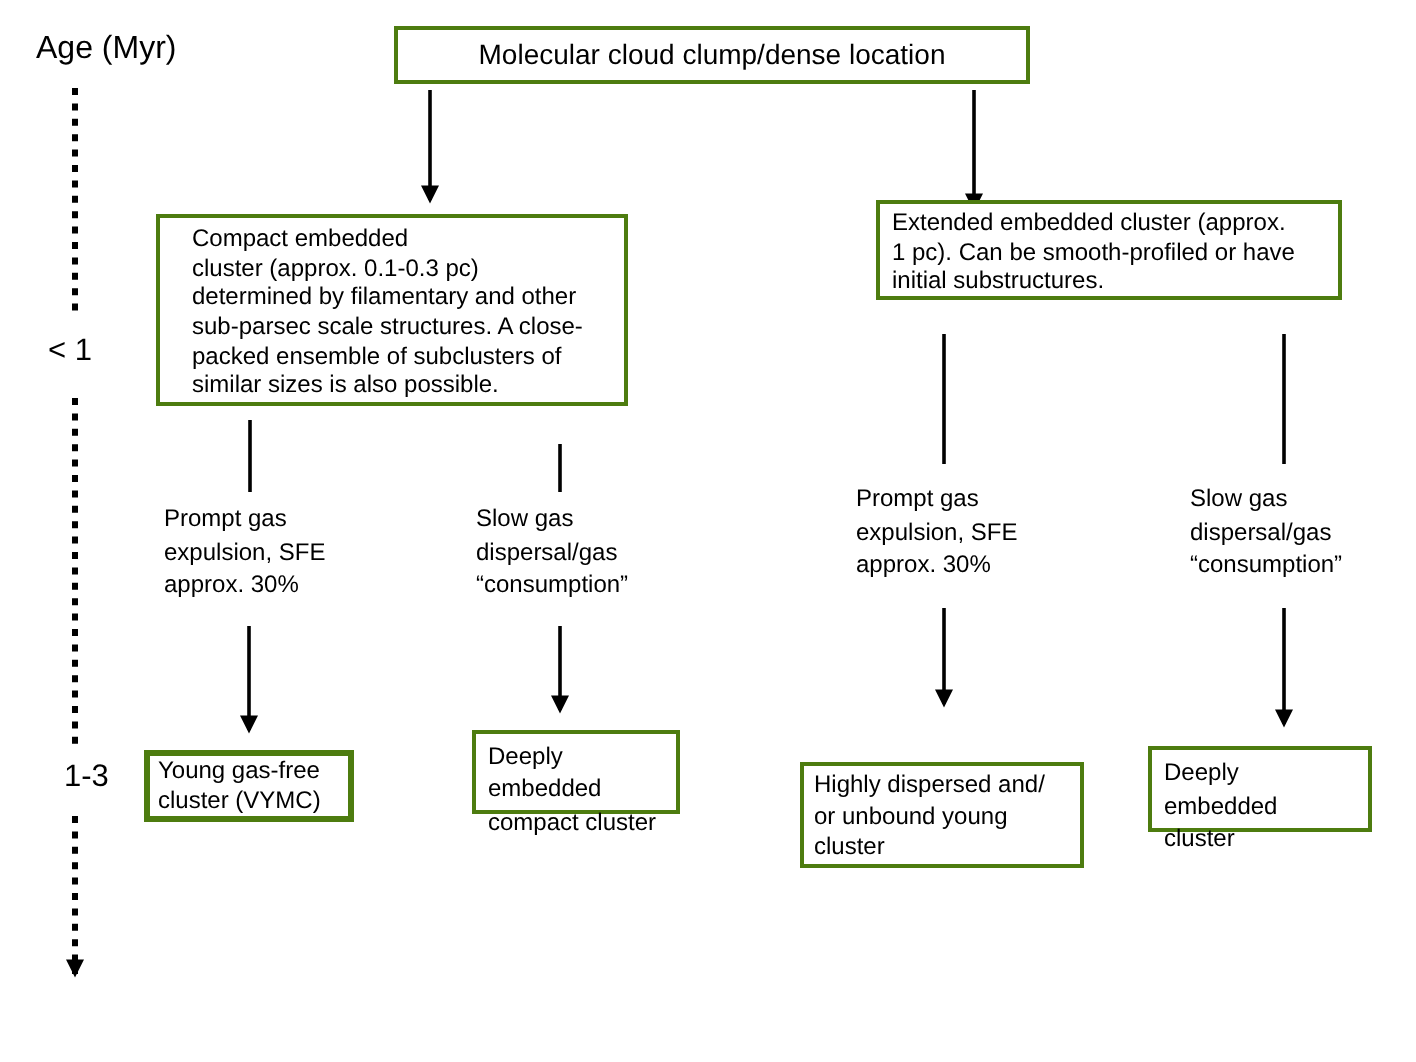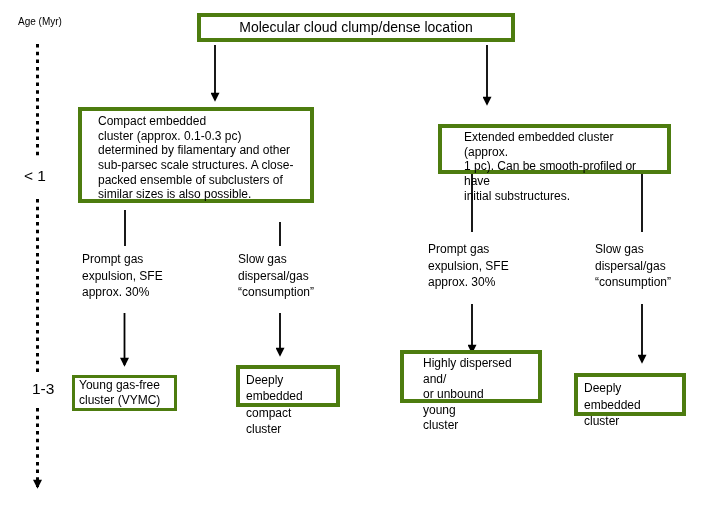--- a/index.html
+++ b/index.html
@@ -8,49 +8,49 @@
     width:708px; height:531px;
     background:#ffffff;
     color:#000000;
     font-family:"Liberation Sans", sans-serif;
     overflow:hidden;
   }
   .connectors { position:absolute; left:0; top:0; width:708px; height:531px; }
   .box {
     position:absolute;
     box-sizing:border-box;
-    border:4px solid #4d7c0f;
+    border:2px solid #4d7c0f;
     background:#ffffff;
     font-size:12px;
     line-height:1.225;
     padding:3px 6px;
     white-space:pre-line;
   }
   .root-box {
     left:197px; top:13px; width:318px; height:29px;
     display:flex; align-items:center; justify-content:center;
     font-size:14px; white-space:nowrap; padding:0;
   }
   .left-cluster  { left:78px;  top:107px; width:236px; height:96px;padding-left:16px; }
-  .right-cluster { left:438px; top:124px; width:233px; height:50px; padding:2px 22px; }
+  .right-cluster { left:438px; top:100px; width:233px; height:50px; padding:2px 6px; }
   .freetext {
     position:absolute;
     font-size:12px;
     line-height:1.375;
     white-space:pre-line;
   }
   .lp { left:82px;  top:251px; }
   .ls { left:238px; top:251px; }
   .rp { left:428px; top:241px; }
   .rs { left:595px; top:241px; }
   .outcome-vymc { left:72px;  top:375px; width:105px; height:36px; border-width:3px; padding:0 4px; line-height:1.25; }
   .outcome-dec  { left:236px; top:365px; width:104px; height:42px; line-height:1.37; }
-  .outcome-hd   { left:400px; top:350px; width:142px; height:53px; padding:2px 19px; line-height:1.3; }
+  .outcome-hd   { left:400px; top:381px; width:142px; height:53px; padding:2px 5px; line-height:1.3; }
   .outcome-de   { left:574px; top:373px; width:112px; height:43px; line-height:1.375; }
-  .axis-label { position:absolute; left:18px; top:16px; font-size:10px; }
+  .axis-label { position:absolute; left:18px; top:16px; font-size:16px; }
   .tick { position:absolute; font-size:15.5px; }
   .tick-1 { left:24px; top:167px; }
   .tick-2 { left:32px; top:380px; }
 </style>
 </head>
 <body>
 
 <div class="canvas">
 
   <svg class="connectors" viewBox="0 0 708 531" xmlns="http://www.w3.org/2000/svg">

